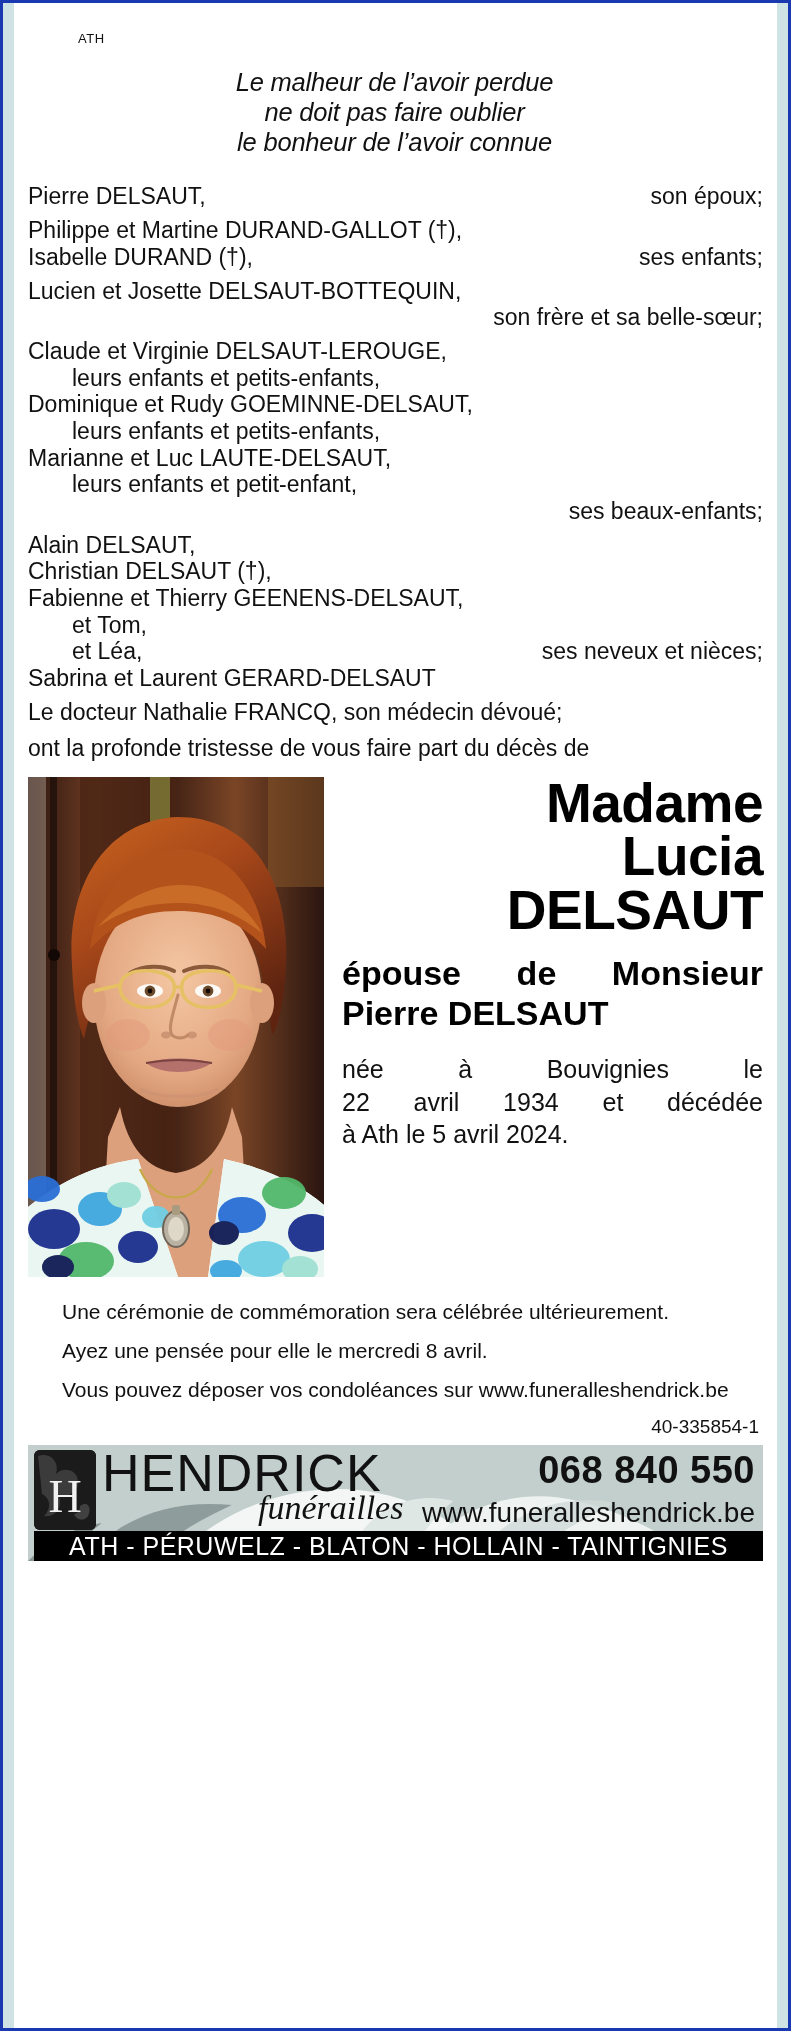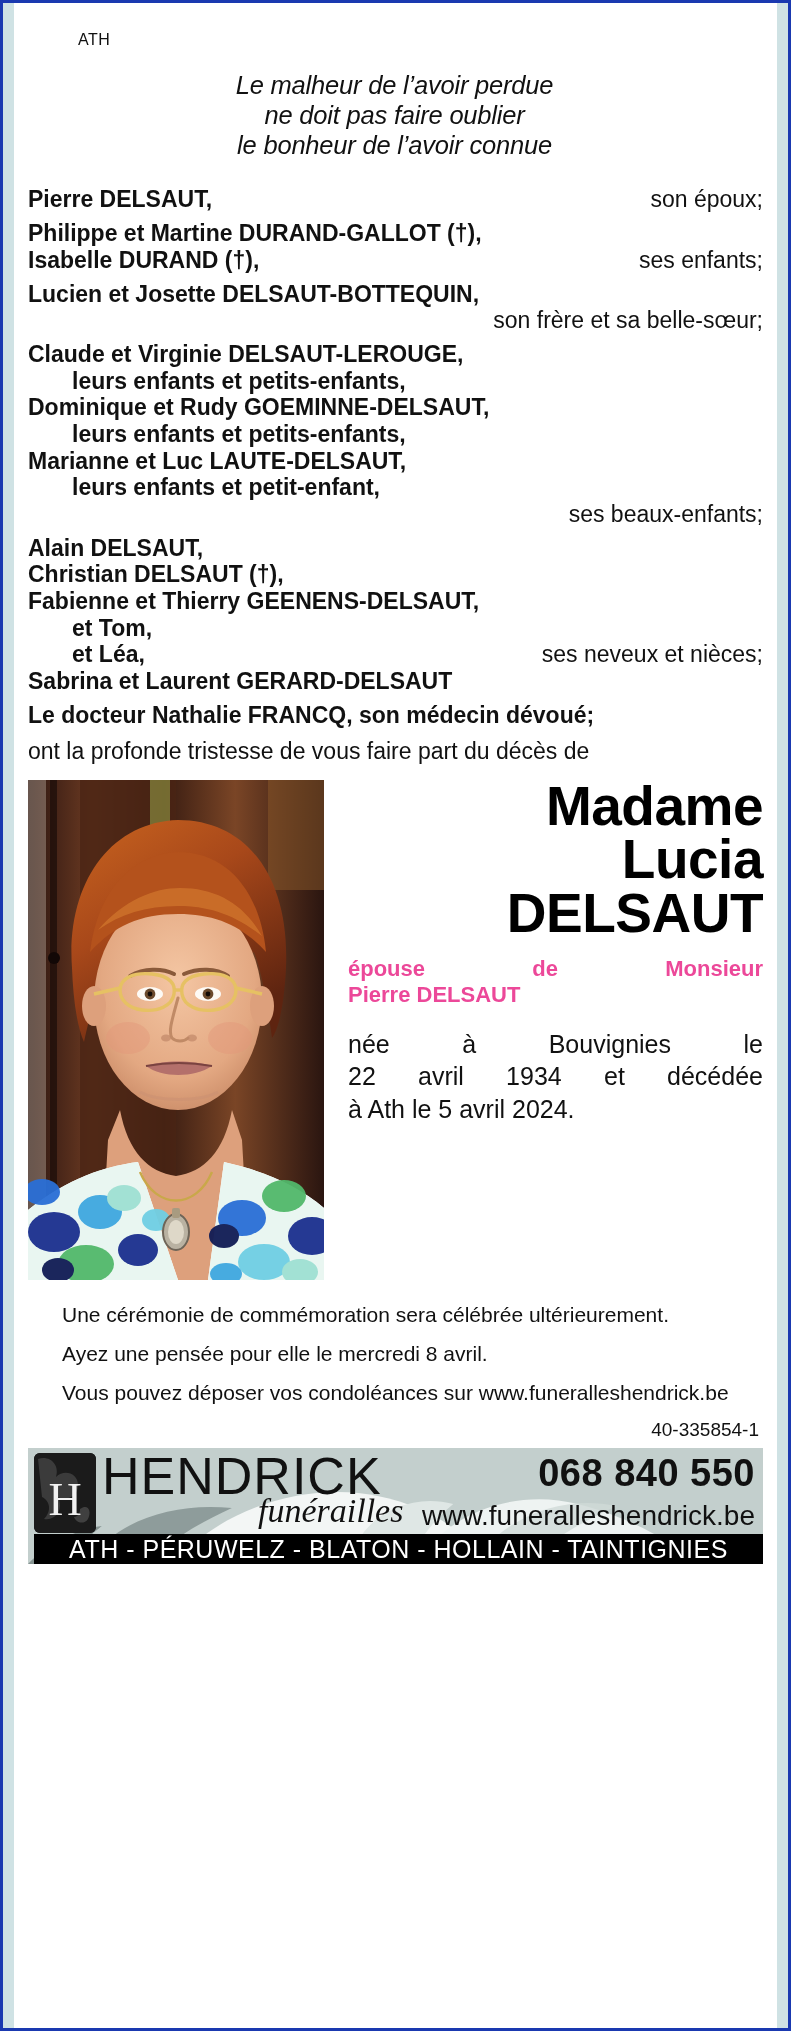--- a/index.html
+++ b/index.html
@@ -35,21 +35,21 @@
     left: 11px;
     right: 11px;
     top: 0;
     bottom: 0;
     background: #ffffff;
     padding: 0 14px;
     box-sizing: border-box;
   }
 
   .locality {
-    font-size: 16px;
+    font-size: 13px;
     letter-spacing: 0.5px;
     padding-top: 28px;
     padding-left: 50px;
     color: #111;
     font-stretch: condensed;
   }
 
   .verse {
     margin-top: 22px;
     text-align: center;
@@ -66,21 +66,21 @@
     margin-top: 26px;
     color: #111;
   }
   .fam-block { margin-bottom: 7px; }
   .fam-line {
     font-size: 23px;
     line-height: 1.16;
     white-space: nowrap;
     display: flex;
   }
-  .fam-line .nm { flex: 0 0 auto; font-weight: bold; }
+  .fam-line .nm { flex: 0 0 auto; }
   .fam-line .sp { flex: 1 1 auto; }
   .fam-line .rel { flex: 0 0 auto; }
   .fam-line.right { justify-content: flex-end; }
   .fam-line.indent { padding-left: 44px; }
 
   .justpara {
     font-size: 23px;
     line-height: 1.2;
     text-align: justify;
     text-align-last: left;
@@ -99,40 +99,40 @@
     height: 500px;
     flex: 0 0 296px;
     position: relative;
     overflow: hidden;
     background: #3b2116;
   }
   .photo svg { display: block; width: 100%; height: 100%; }
 
   .nameblock {
     flex: 1 1 auto;
-    padding-left: 24px;
+    padding-left: 18px;
     text-align: right;
   }
   .bigname {
     font-family: "Liberation Sans Narrow", "Liberation Sans", sans-serif;
     font-weight: bold;
     color: #000;
     line-height: 0.97;
     letter-spacing: -0.5px;
   }
   .bigname .l1 { font-size: 55px; display:block; }
   .bigname .l2 { font-size: 55px; display:block; }
   .bigname .l3 { font-size: 55px; display:block; }
 
   .spouse {
     margin-top: 16px;
     font-weight: bold;
-    font-size: 22px;
+    font-size: 34px;
     line-height: 1.18;
-    color: #ec4899;
+    color: #000000;
   }
   .spouse .sl1 {
     display:block;
     text-align: justify;
     text-align-last: justify;
   }
   .spouse .sl2 { display:block; text-align:left; }
 
   .birth {
     margin-top: 20px;

